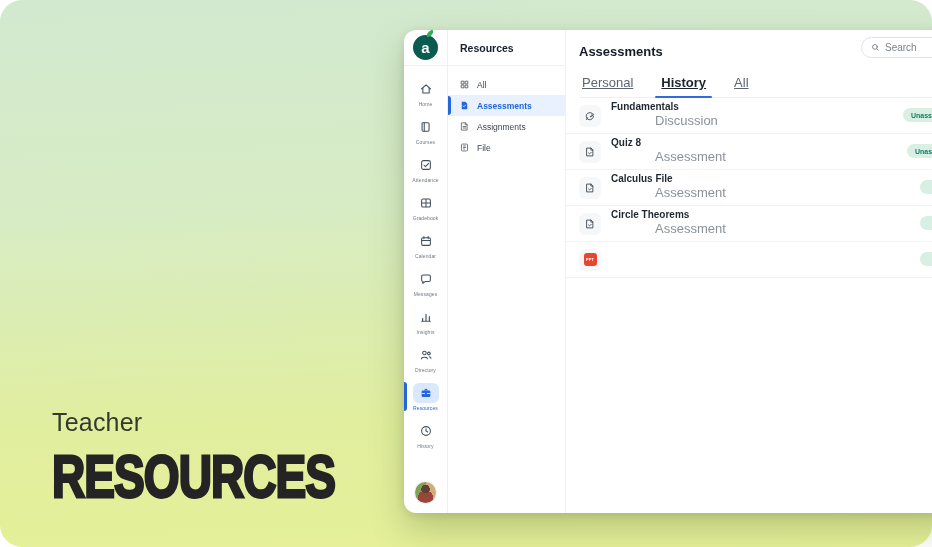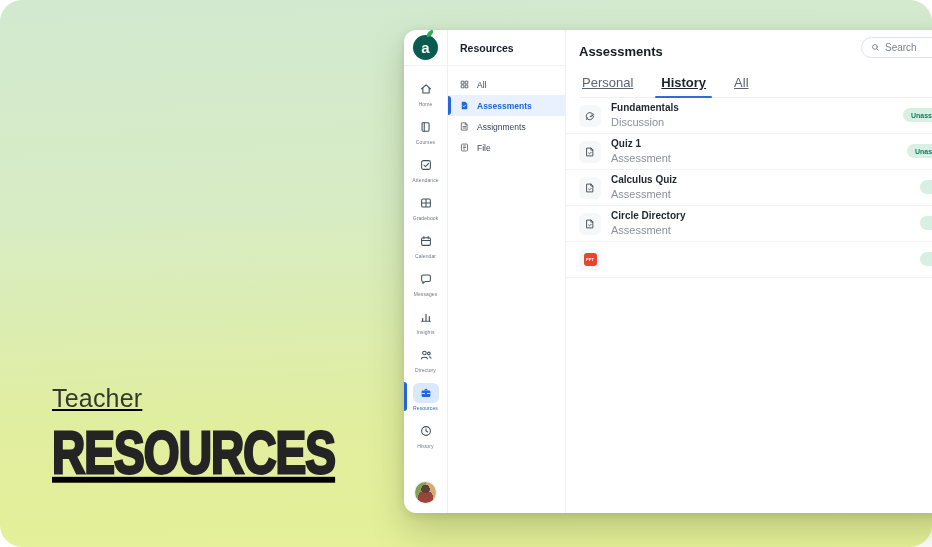--- a/index.html
+++ b/index.html
@@ -3,21 +3,21 @@
 <meta charset="utf-8">
 <style>
   * { margin:0; padding:0; box-sizing:border-box; }
   html,body { width:932px; height:547px; overflow:hidden; background:#fff;
     font-family:"Liberation Sans", sans-serif; position:relative; }
 
   
   .poster { position:absolute; inset:0; border-radius:22px; overflow:hidden;
     background:linear-gradient(178deg,#d2e9d0 0%, #d7ecc4 38%, #e1ee9e 75%, #e6f098 100%); }
 
-  .headline { position:absolute; left:52px; top:384px;text-decoration:underline; }
+  .headline { position:absolute; left:52px; top:408px; }
   .eyebrow { font-size:25px; color:#323a2e; letter-spacing:.2px; }
   .big-title { margin-top:6px; font-size:50px; font-weight:bold; color:#242424;
     letter-spacing:-1px; -webkit-text-stroke:2.4px #242424;
     transform:scale(.92,1.18); transform-origin:left top; white-space:nowrap; }
 
   
   .window { position:absolute; left:404px; top:30px; width:556px; height:483px;
     background:#fff; border-radius:12px; display:flex;
     box-shadow:0 16px 34px rgba(70,90,40,.28), 0 2px 8px rgba(0,0,0,.10); }
 
@@ -82,21 +82,21 @@
 
   .rows { }
   .row { position:relative; height:36px; display:flex; align-items:center; gap:10px;
     padding-left:13px; border-bottom:1px solid #f1f2f4; cursor:pointer; }
   .row-icon { width:22px; height:22px; border-radius:6px; background:#f6f7f8;
     display:flex; align-items:center; justify-content:center; color:#3c4650; flex:none; }
   .row-icon svg { width:12px; height:12px; }
   .ppt-chip { width:13px; height:13px; border-radius:3px; background:#e8442e; color:#fff;
     font-size:4px; font-weight:bold; display:flex; align-items:center; justify-content:center; }
   .row-text .rt { font-size:10px; font-weight:bold; color:#1f2731; line-height:1.25; }
-  .row-text .rs { font-size:11px; color:#8a9199; line-height:1.3; }
+  .row-text .rs { font-size:13px; color:#8a9199; line-height:1.3;margin-left:44px; }
   .badge { position:absolute; top:10px; height:14px; display:flex; align-items:center;
     background:#d8efe4; color:#137a61; font-size:7px; font-weight:bold;
     padding:0 8px; border-radius:8px; white-space:nowrap; }
   .badge.pos-a { left:337px; }
   .badge.pos-b { left:341px; }
   .badge.sliver { left:354px; min-width:26px; }
 </style>
 </head>
 <body>
 
@@ -298,51 +298,51 @@
 
       <div class="row">
         <div class="row-icon">
           <svg viewBox="0 0 16 16" fill="none" stroke="currentColor" stroke-width="1.2" stroke-linecap="round" stroke-linejoin="round">
               <path d="M4 2.8h5.4L11.8 5.2v8H4z"></path>
               <path d="M9.2 2.8v2.6h2.6"></path>
               <path d="M6.2 9.4l1.2 1.2 2.2-2.2"></path>
             </svg>
         </div>
         <div class="row-text">
-          <div class="rt">Quiz 1</div>
+          <div class="rt">Quiz 8</div>
           <div class="rs">Assessment</div>
         </div>
         <div class="badge pos-b">Unassigned</div>
       </div>
 
       <div class="row">
         <div class="row-icon">
           <svg viewBox="0 0 16 16" fill="none" stroke="currentColor" stroke-width="1.2" stroke-linecap="round" stroke-linejoin="round">
               <path d="M4 2.8h5.4L11.8 5.2v8H4z"></path>
               <path d="M9.2 2.8v2.6h2.6"></path>
               <path d="M6.2 9.4l1.2 1.2 2.2-2.2"></path>
             </svg>
         </div>
         <div class="row-text">
-          <div class="rt">Calculus Quiz</div>
+          <div class="rt">Calculus File</div>
           <div class="rs">Assessment</div>
         </div>
         <div class="badge sliver"></div>
       </div>
 
       <div class="row">
         <div class="row-icon">
           <svg viewBox="0 0 16 16" fill="none" stroke="currentColor" stroke-width="1.2" stroke-linecap="round" stroke-linejoin="round">
               <path d="M4 2.8h5.4L11.8 5.2v8H4z"></path>
               <path d="M9.2 2.8v2.6h2.6"></path>
               <path d="M6.2 9.4l1.2 1.2 2.2-2.2"></path>
             </svg>
         </div>
         <div class="row-text">
-          <div class="rt">Circle Directory</div>
+          <div class="rt">Circle Theorems</div>
           <div class="rs">Assessment</div>
         </div>
         <div class="badge sliver"></div>
       </div>
 
       <div class="row">
         <div class="row-icon">
           <div class="ppt-chip">PPT</div>
         </div>
         <div class="badge sliver"></div>

